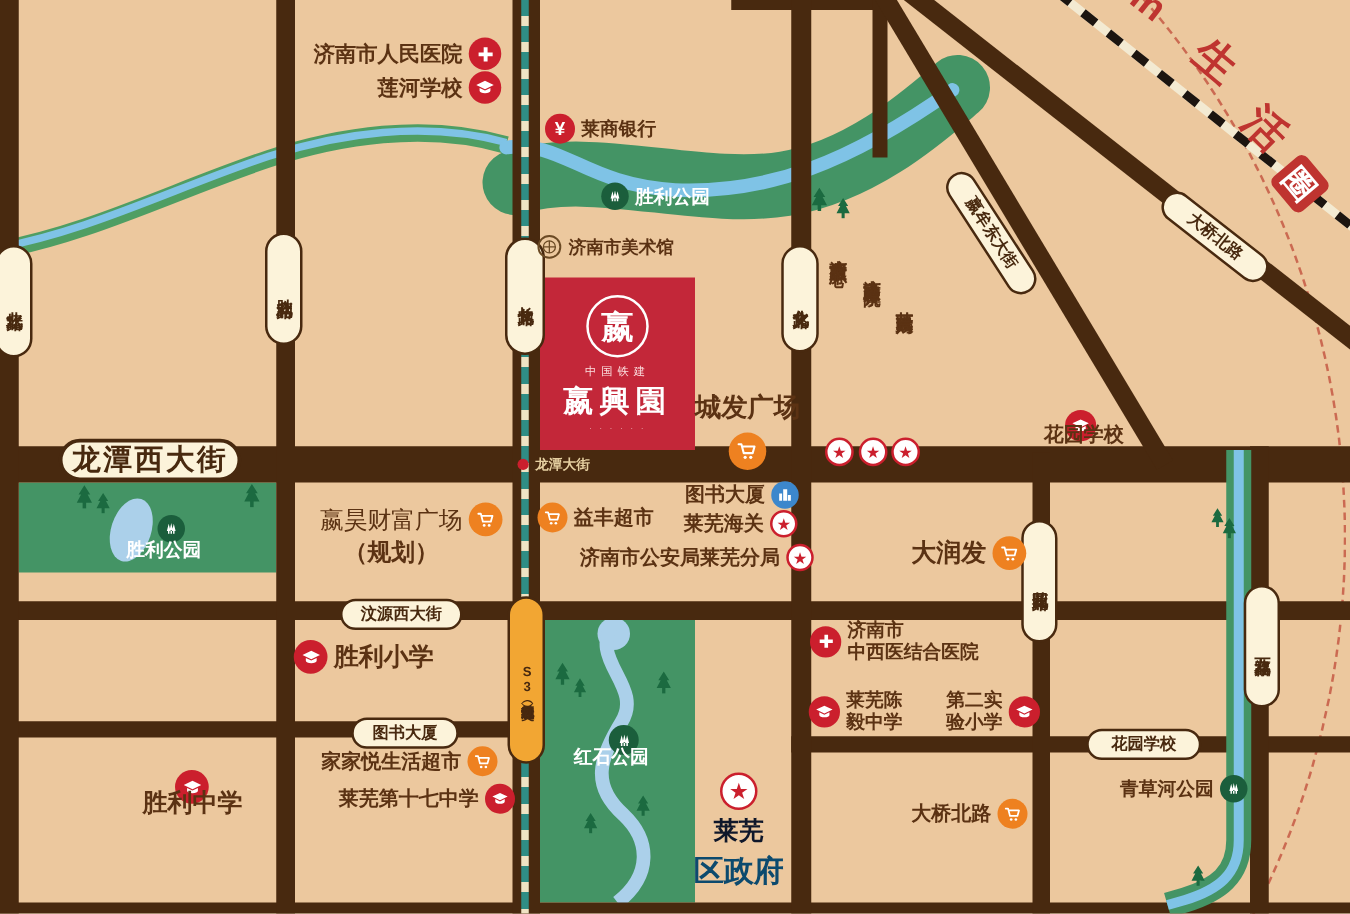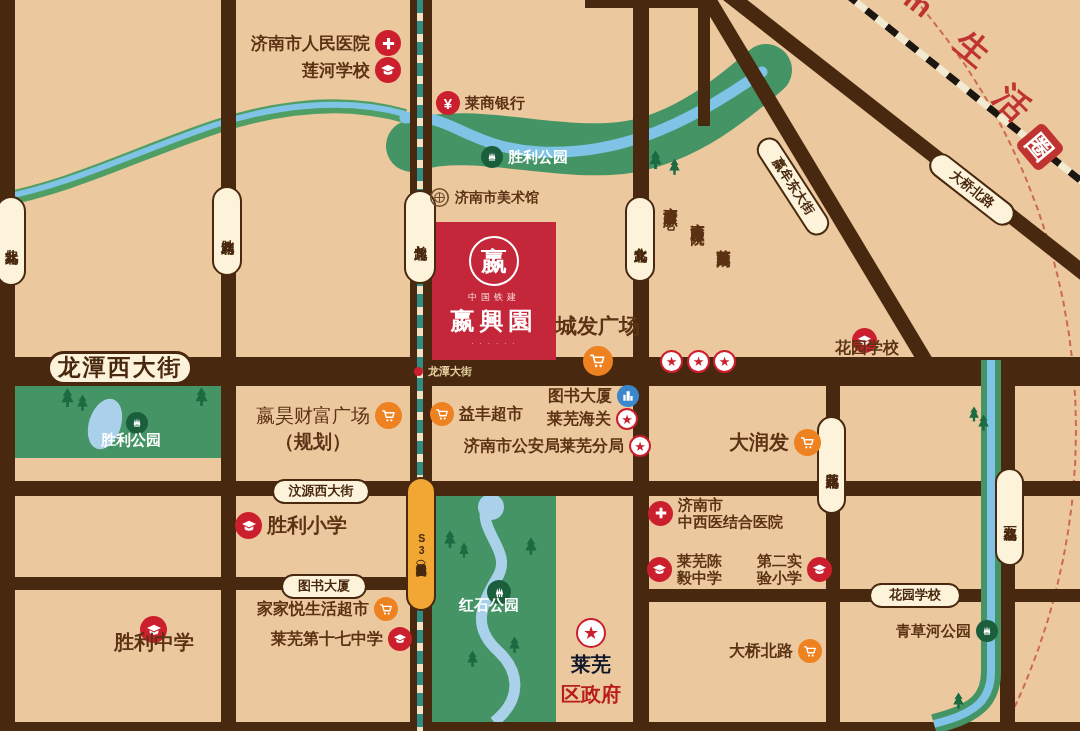--- a/index.html
+++ b/index.html
@@ -365,21 +365,21 @@
         <path fill="#fff" d="M7.5 19v-4h2v4zM11 19v-5h2v5zM14.5 19v-4h2v4zM8.5 5 6 15h5zM12 4 9.5 15h5zM15.5 5 13 15h5z"></path>
       </svg>
     </span>
   <div class="lm white" style="left:459px;top:596px">
     <span>红石公园</span>
   </div>
 
   <div class="abs" style="left:545px;top:602px;width:92px;z-index:7;display:flex;flex-direction:column;align-items:center;gap:3px">
     <span class="ic star" style="width:30px;height:30px;font-size:18px;border-width:2.5px">★</span>
     <span style="color:#0f172a;font-weight:bold;font-size:20px">莱芜</span>
-    <span style="color:#b91c1c;font-weight:bold;font-size:20px">区政府</span>
+    <span style="color:#0c4a6e;font-weight:bold;font-size:24px">区政府</span>
   </div>
 
   <div class="lm" style="left:729px;top:639px;font-size:16px">
     <span>大桥北路</span>
     <span class="ic orange">
         <svg width="15" height="15" viewBox="0 0 24 24">
           <path fill="none" stroke="#fff" stroke-width="2.2" stroke-linecap="round" stroke-linejoin="round" d="M2.5 4.5h3L8 14h9.5l2-7H6.6"></path>
           <circle cx="9.5" cy="18.5" r="1.7" fill="#fff"></circle>
           <circle cx="15.5" cy="18.5" r="1.7" fill="#fff"></circle>
         </svg>

